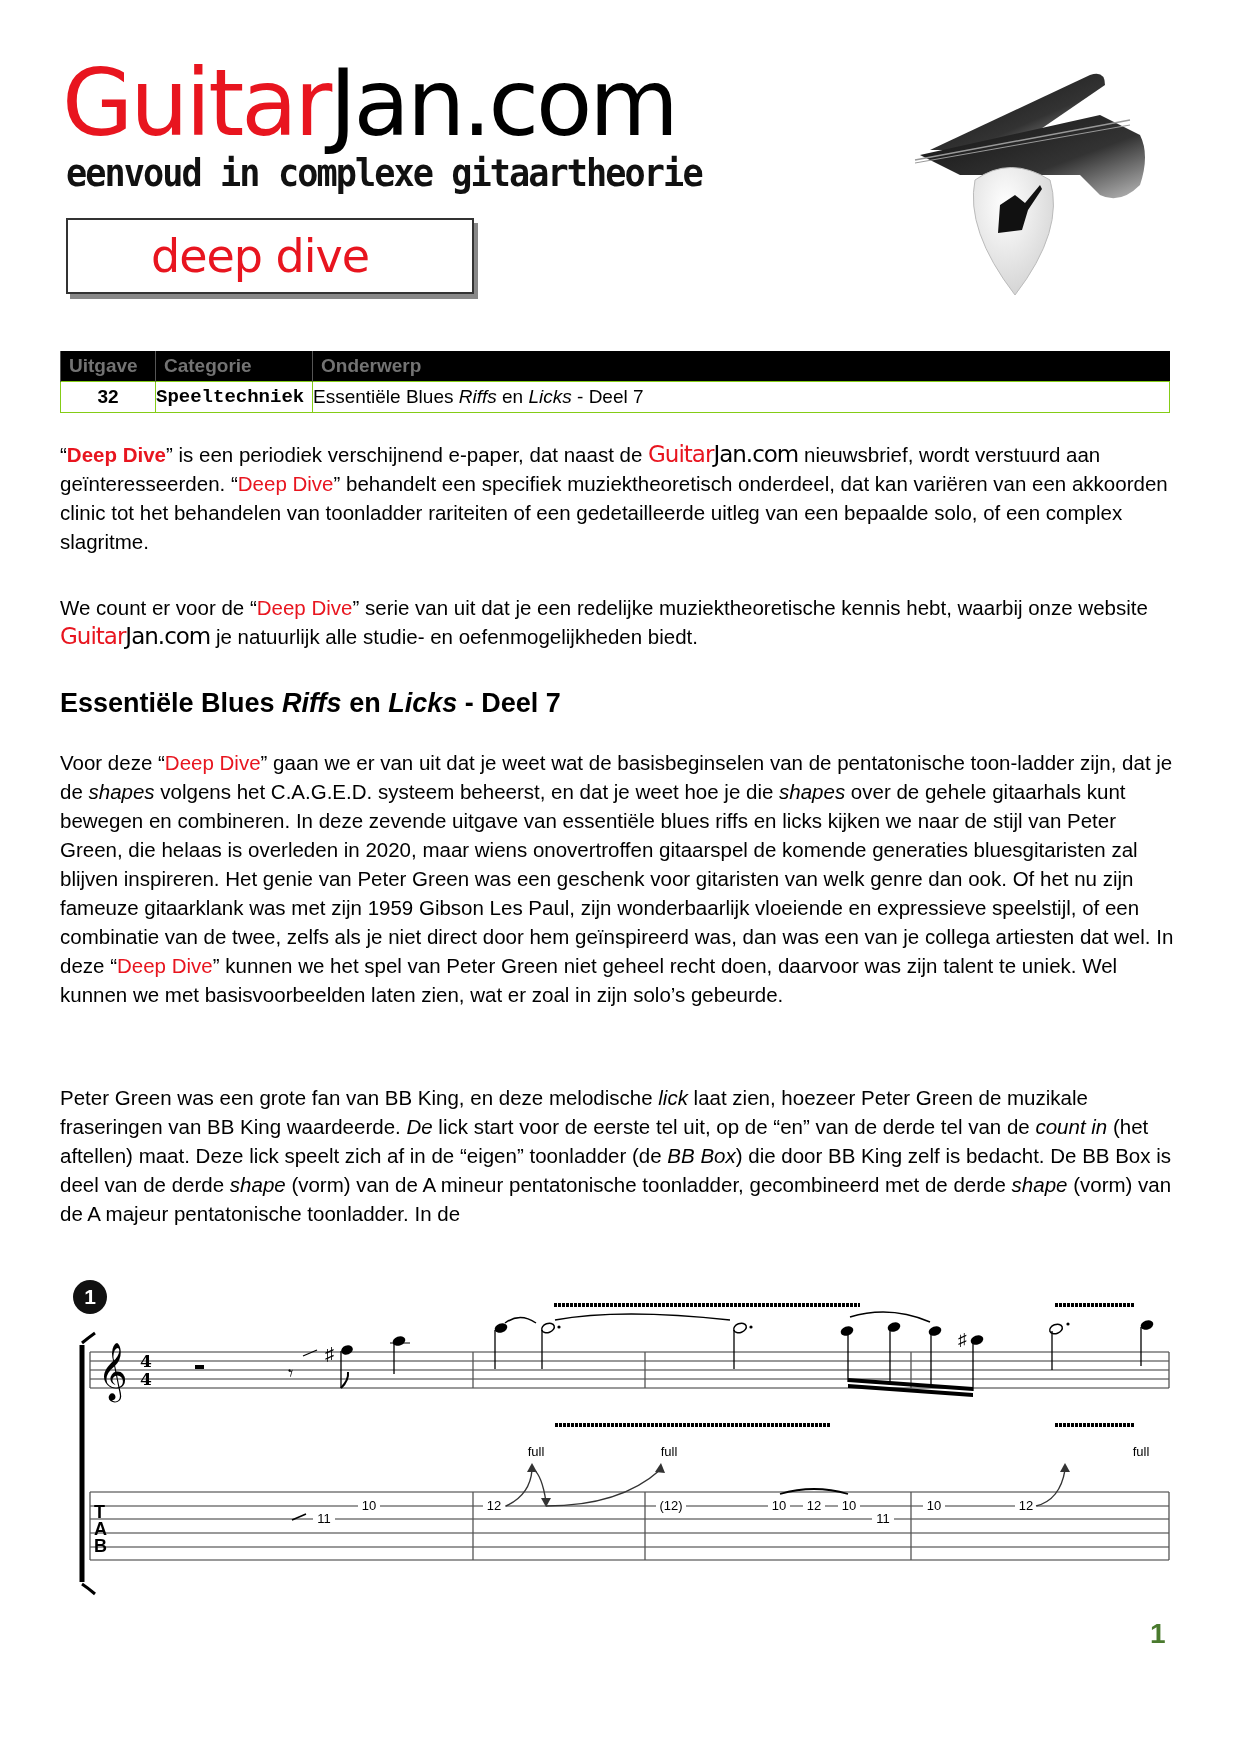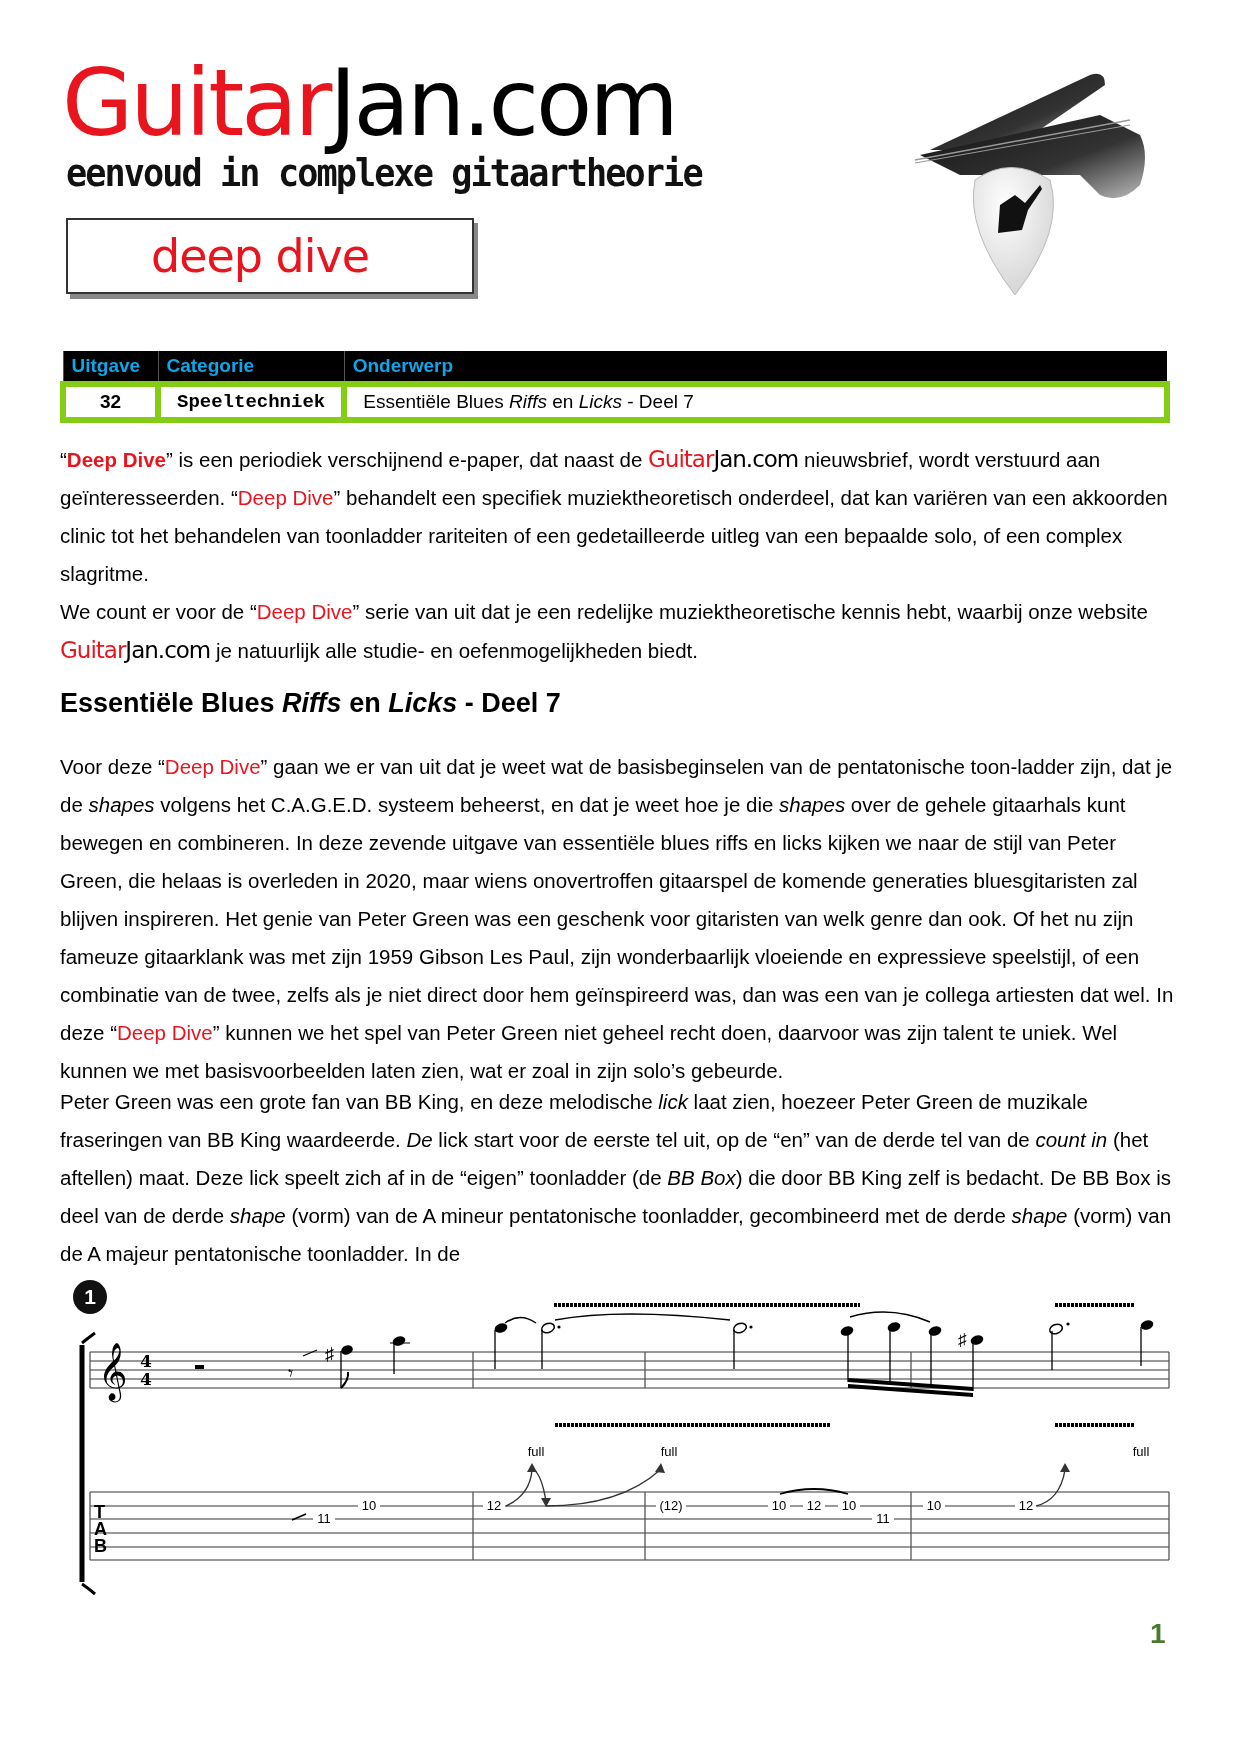--- a/index.html
+++ b/index.html
@@ -17,28 +17,28 @@
   .dd-box { left: 66px; top: 218px; width: 404px; height: 72px; border: 2px solid #333; background: #fff;
             box-shadow: 4px 5px 0 #888; display: flex; align-items: center; justify-content: center; }
   .dd-box span { color: #e8151f; font-family: "DejaVu Sans", sans-serif; font-size: 46px; letter-spacing: -1px; margin-right: 20px; }
 
   
   .hdr-img { left: 900px; top: 55px; width: 270px; height: 245px; }
 
   
   table.info { position: absolute; left: 60px; top: 351px; width: 1110px; border-collapse: collapse;
                font-family: "Liberation Sans", sans-serif; font-size: 19px; }
-  table.info th { background: #000; color: #0ea5e9; text-align: left; font-weight: bold; padding: 2px 8px;
+  table.info th { background: #000; color: #737373; text-align: left; font-weight: bold; padding: 2px 8px;
                   height: 26px; border-left: 1px solid #555; }
-  table.info td { border: 6px solid #84cc16; padding: 2px 16px; height: 26px; margin-left: 33px; }
+  table.info td { border: 1px solid #84cc16; padding: 2px 0; height: 26px; margin-left: 33px; }
   table.info td.num { text-align: center; font-weight: bold; }
   table.info td.cat { font-weight: bold; font-family: Liberation Mono, monospace; }
 
   
-  .p { left: 60px; width: 1115px; font-size: 20.5px; line-height: 38px; }
+  .p { left: 60px; width: 1115px; font-size: 20.5px; line-height: 29px; }
   .red { color: #e8151f; }
   .b { font-weight: bold; }
   .gj { font-family: "DejaVu Sans", sans-serif; font-size: 23px; letter-spacing: -1px; }
   .gj .r { color: #e8151f; } .gj .k { color: #000; }
   h2 { position: absolute; left: 60px; top: 688px; margin: 0; font-size: 27px; font-weight: bold; }
 
   
   .notation { left: 60px; top: 1270px; width: 1120px; height: 330px; }
   .pagenum { left: 1150px; top: 1618px; color: #4a7a2e; font-weight: bold; font-size: 28px; }
 </style>

